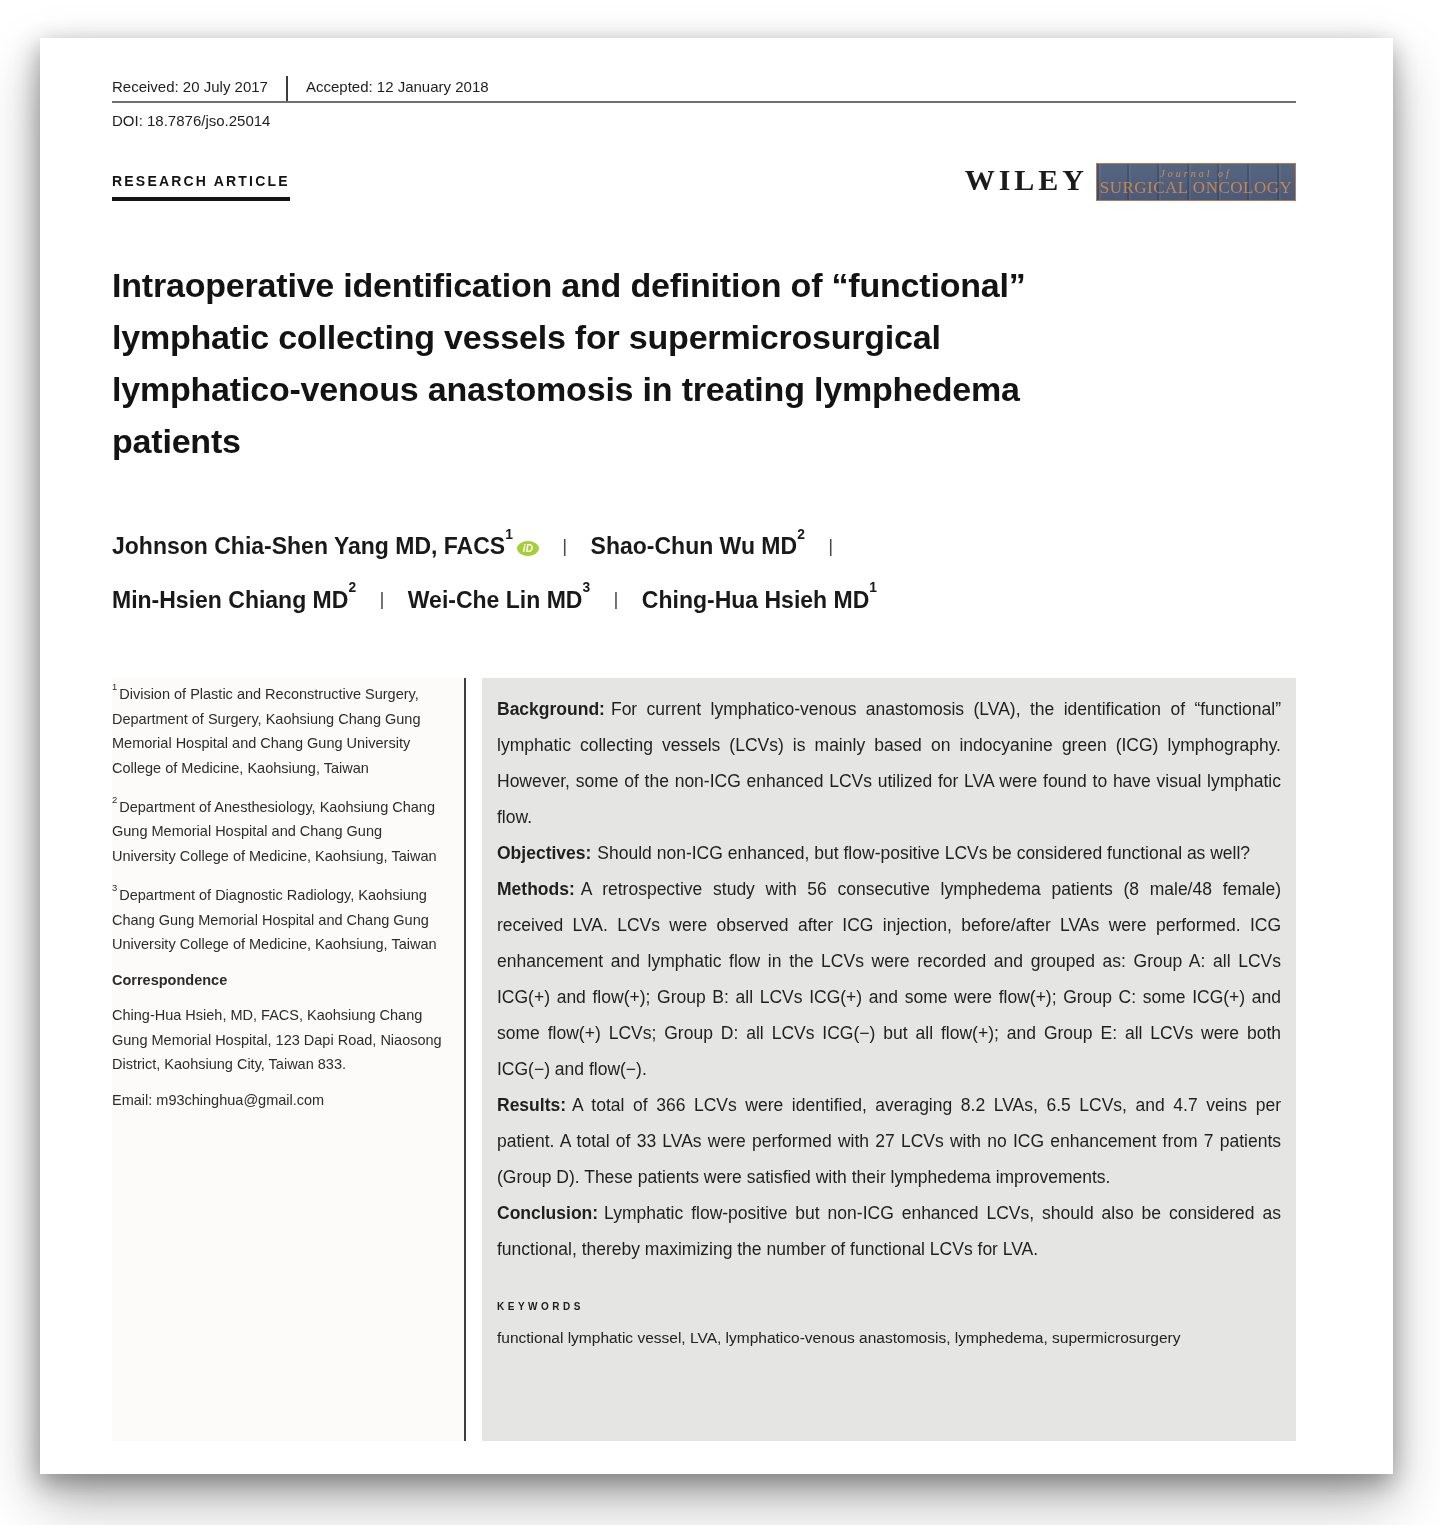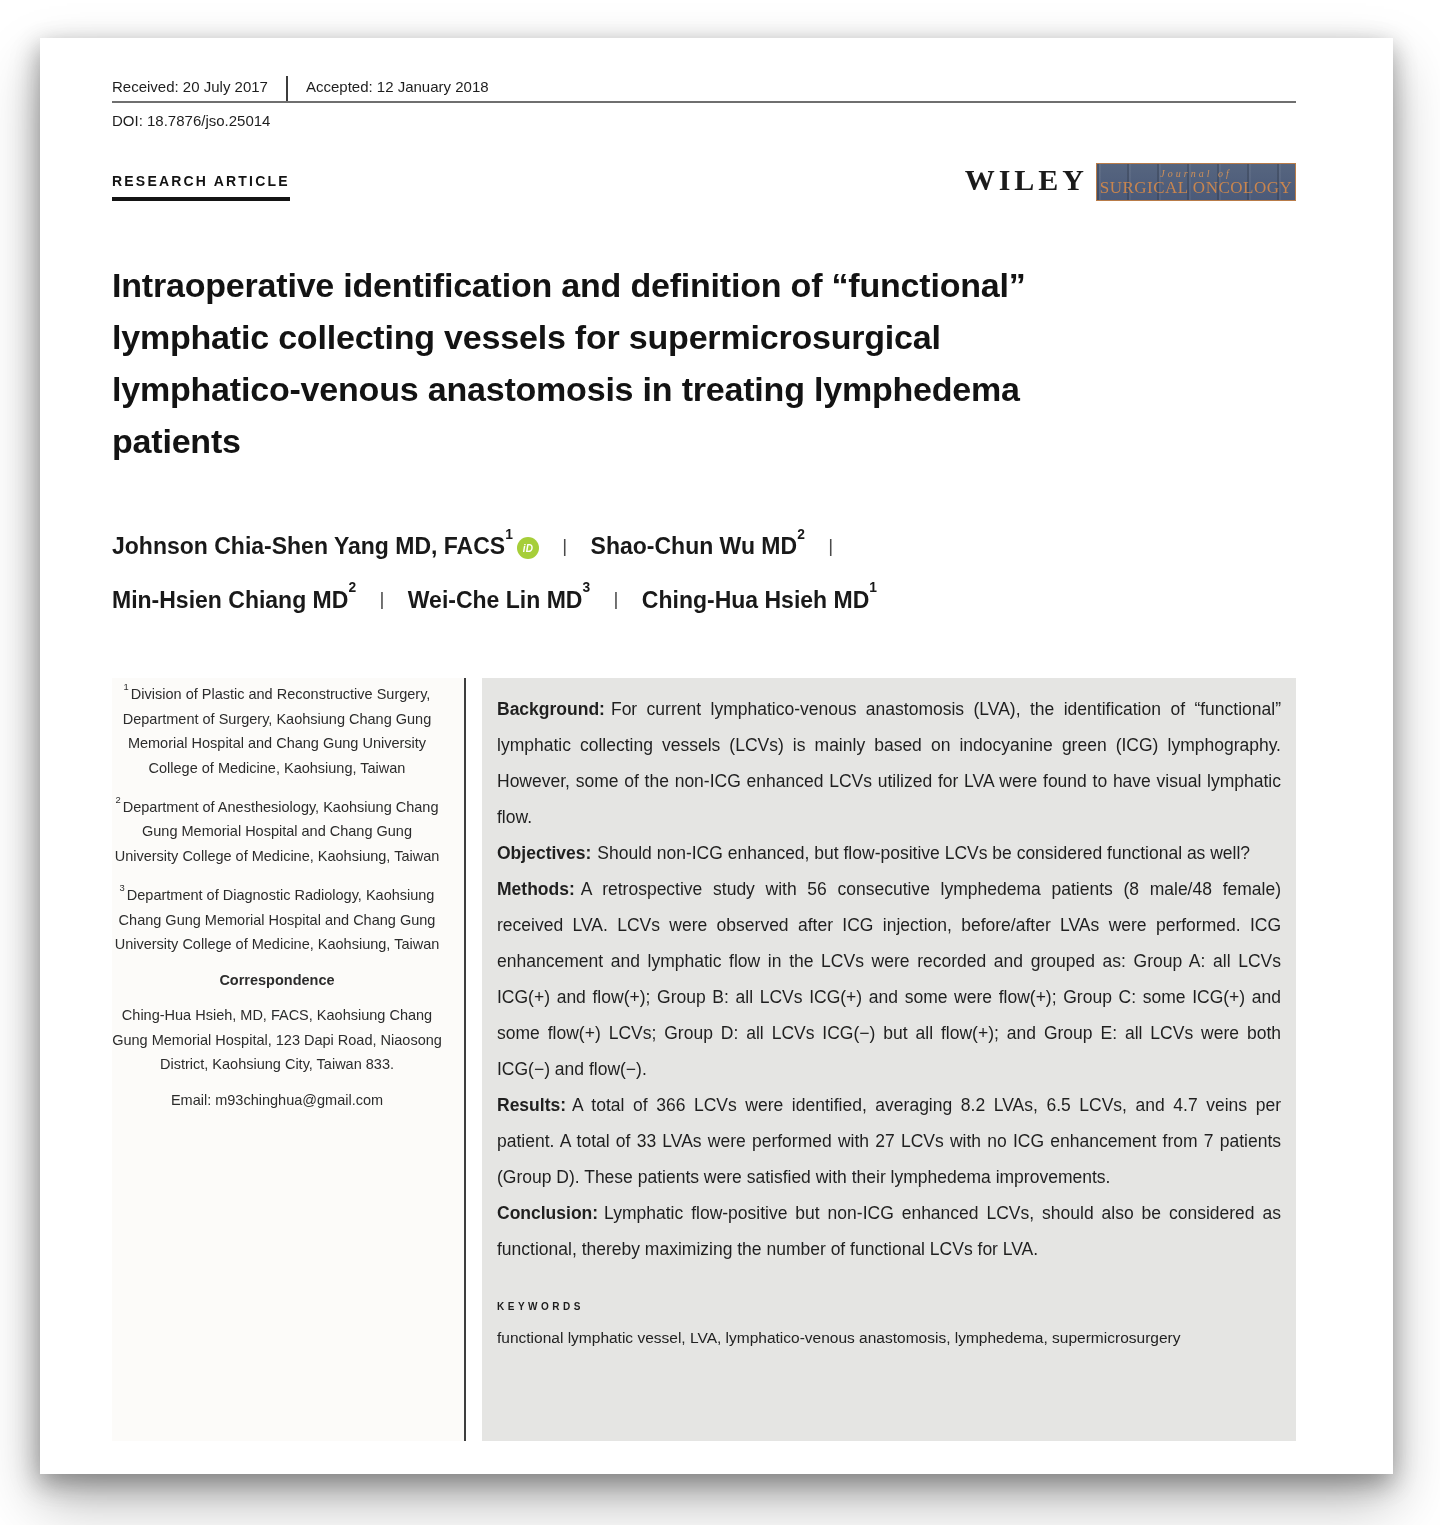--- a/index.html
+++ b/index.html
@@ -56,31 +56,31 @@
   }
 
   
   .title{margin-top:58px;font-size:34px;font-weight:bold;line-height:52px;color:#131313;letter-spacing:-.2px;}
 
   
   .authors{margin-top:50px;font-size:23px;font-weight:bold;color:#191919;line-height:47px;}
   .authors sup{font-size:.6em;position:relative;top:-.45em;font-weight:bold;}
   .author-sep{font-weight:400;font-size:19px;color:#4a4a4a;margin:0 17px;position:relative;top:-2px;}
   .orcid{
-    display:inline-flex;width:22px;height:22px;border-radius:50%;
+    display:inline-flex;width:22px;height:15px;border-radius:50%;
     background:#a6ce39;color:#ffffff;font-size:10px;font-weight:bold;
     align-items:center;justify-content:center;margin-left:4px;position:relative;top:-2px;
     font-style:italic;
   }
 
   
   .columns{margin-top:54px;display:flex;align-items:stretch;}
   .sidebar{
     width:352px;box-sizing:border-box;padding-right:22px;background:#fcfbf9;
-    font-size:14.5px;line-height:24.5px;color:#2c2c2c;text-align:center;
+    font-size:14.5px;line-height:24.5px;color:#2c2c2c;
   }
   .sidebar p{margin:0 0 11px 0;}
   .sidebar sup{font-size:.65em;position:relative;top:-.35em;margin-right:2px;}
   .corr-heading{font-weight:bold;margin:16px 0 0 0;}
   .corr-body,.corr-email{margin:0;}
   .col-divider{width:2px;background:#3e3e3e;}
   .abstract{
     flex:1;margin-left:16px;box-sizing:border-box;min-height:763px;
     background:#e5e5e3;
     padding:13px 15px 28px 15px;

